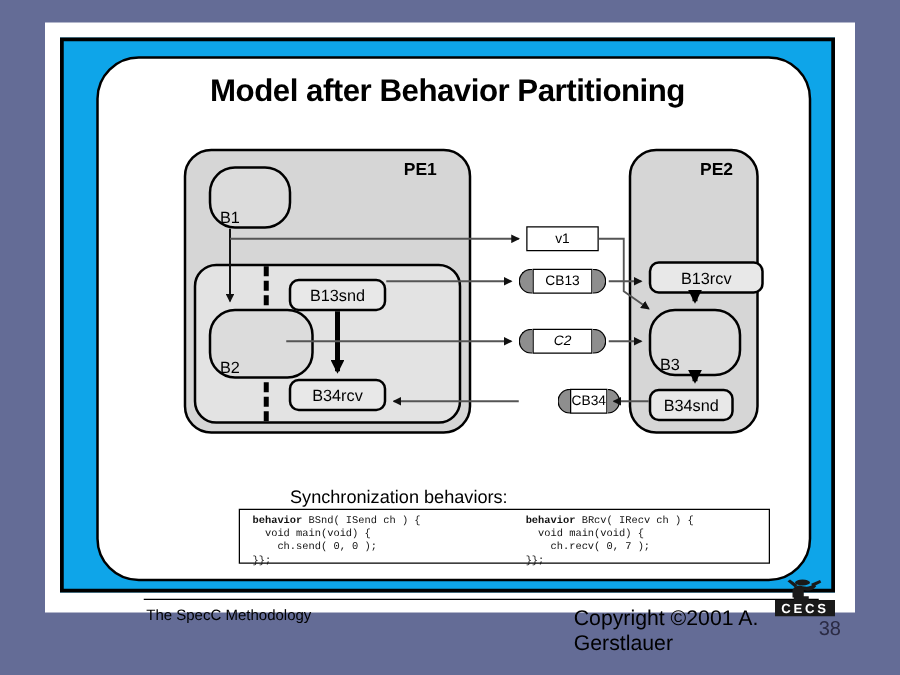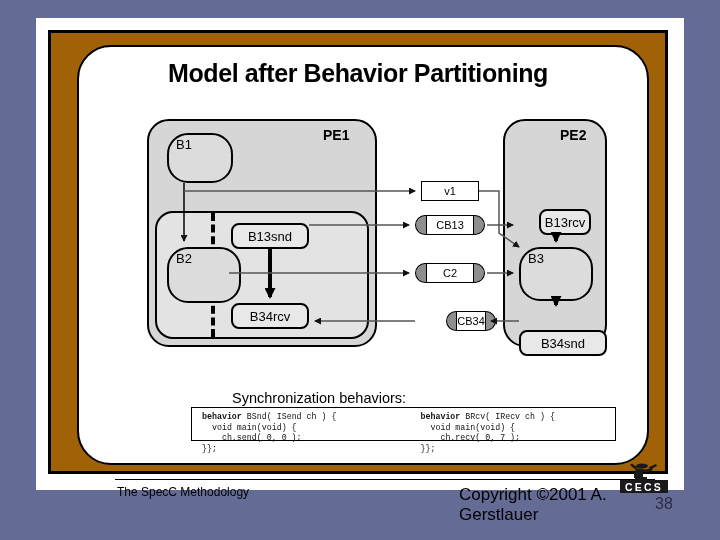--- a/index.html
+++ b/index.html
@@ -12,21 +12,21 @@
   }
   
   #slide{
     position:absolute;left:36px;top:18px;width:648px;height:472px;
     background:#ffffff;
   }
   #slide-frame{
     position:absolute;left:12px;top:12px;width:620px;height:444px;
     border:3px solid #000;
     box-sizing:border-box;
-    background:#a16207;
+    background:#0ea5e9;
   }
   #content-card{
     position:absolute;left:26px;top:12px;width:572px;height:420px;
     border:2.5px solid #000;
     border-radius:34px;
     box-sizing:border-box;
     background:#fff;
   }
   
   #title{
@@ -61,21 +61,21 @@
     border-radius:18px;
     box-sizing:border-box;
   }
   
   .beh{
     position:absolute;
     background:#dcdcdc;
     border:2.2px solid #000;
     border-radius:21px;
     box-sizing:border-box;
-    display:flex;align-items:flex-start;justify-content:flex-start;
+    display:flex;align-items:flex-end;justify-content:flex-start;
     font-size:13px;
     padding:2px 0 0 7px;
     color:#000;
   }
   .beh.center{align-items:center;justify-content:center;padding:0;}
   
   .beh.leaf{background:#e8e8e8;border-radius:8px;}
   
   .varbox{
     position:absolute;
@@ -110,21 +110,21 @@
   .dashline{
     position:absolute;
     border-left:4px dashed #000;
   }
   
   #sync-label{
     position:absolute;left:140px;top:357px;
     font-size:14.5px;color:#000;margin-left:41px;
   }
   #code-box{
-    position:absolute;left:140px;top:374px;width:425px;height:34px;
+    position:absolute;left:140px;top:374px;width:425px;height:44px;
     border:1.3px solid #000;
     background:#fff;
     box-sizing:border-box;
     display:flex;
   }
   .code-col{
     flex:1;
     font-family:"Liberation Mono","DejaVu Sans Mono",monospace;
     font-size:8.3px;
     line-height:10.6px;
@@ -173,59 +173,59 @@
 
       <div class="beh" style="left:116px;top:100px;width:66px;height:50px;">
         <span>B1</span>
       </div>
 
       <div class="group" style="left:104px;top:178px;width:214px;height:128px;">
       </div>
 
       <div class="dashline" style="left:160px;top:180px;height:124px;"></div>
 
-      <div class="beh" style="left:116px;top:214px;width:74px;height:56px;">
+      <div class="beh" style="left:116px;top:214px;width:84px;height:56px;">
         <span>B2</span>
       </div>
 
       <div class="beh leaf center" style="left:180px;top:190px;width:78px;height:26px;">
         <span>B13snd</span>
       </div>
 
       <div class="beh leaf center" style="left:180px;top:270px;width:78px;height:26px;">
         <span>B34rcv</span>
       </div>
 
       <div class="pe" style="left:452px;top:86px;width:104px;height:228px;">
       </div>
       <div class="lbl pe-label" style="left:496px;top:94px;padding-left:13px;">PE2</div>
 
-      <div class="beh leaf center" style="left:488px;top:176px;width:52px;height:26px;">
+      <div class="beh leaf center" style="left:468px;top:176px;width:92px;height:26px;">
         <span>B13rcv</span>
       </div>
 
       <div class="beh" style="left:468px;top:214px;width:74px;height:54px;">
         <span>B3</span>
       </div>
 
-      <div class="beh leaf center" style="left:468px;top:278px;width:88px;height:26px;margin-top:19px;">
+      <div class="beh leaf center" style="left:468px;top:278px;width:68px;height:26px;">
         <span>B34snd</span>
       </div>
 
       <div class="varbox" style="left:370px;top:148px;width:58px;height:20px;">
         <span>v1</span>
       </div>
 
       <div class="chan" style="left:364px;top:182px;width:70px;height:20px;">
         <div class="cap l"></div>
         <div class="body">CB13</div>
         <div class="cap r"></div>
       </div>
 
-      <div class="chan" style="left:364px;top:230px;width:70px;height:20px;">
+      <div class="chan" style="left:364px;top:230px;width:70px;height:20px;font-style:italic;">
         <div class="cap l"></div>
         <div class="body">C2</div>
         <div class="cap r"></div>
       </div>
 
       <div class="chan" style="left:364px;top:278px;width:50px;height:20px;padding-left:31px;">
         <div class="cap l"></div>
         <div class="body">CB34</div>
         <div class="cap r"></div>
       </div>

